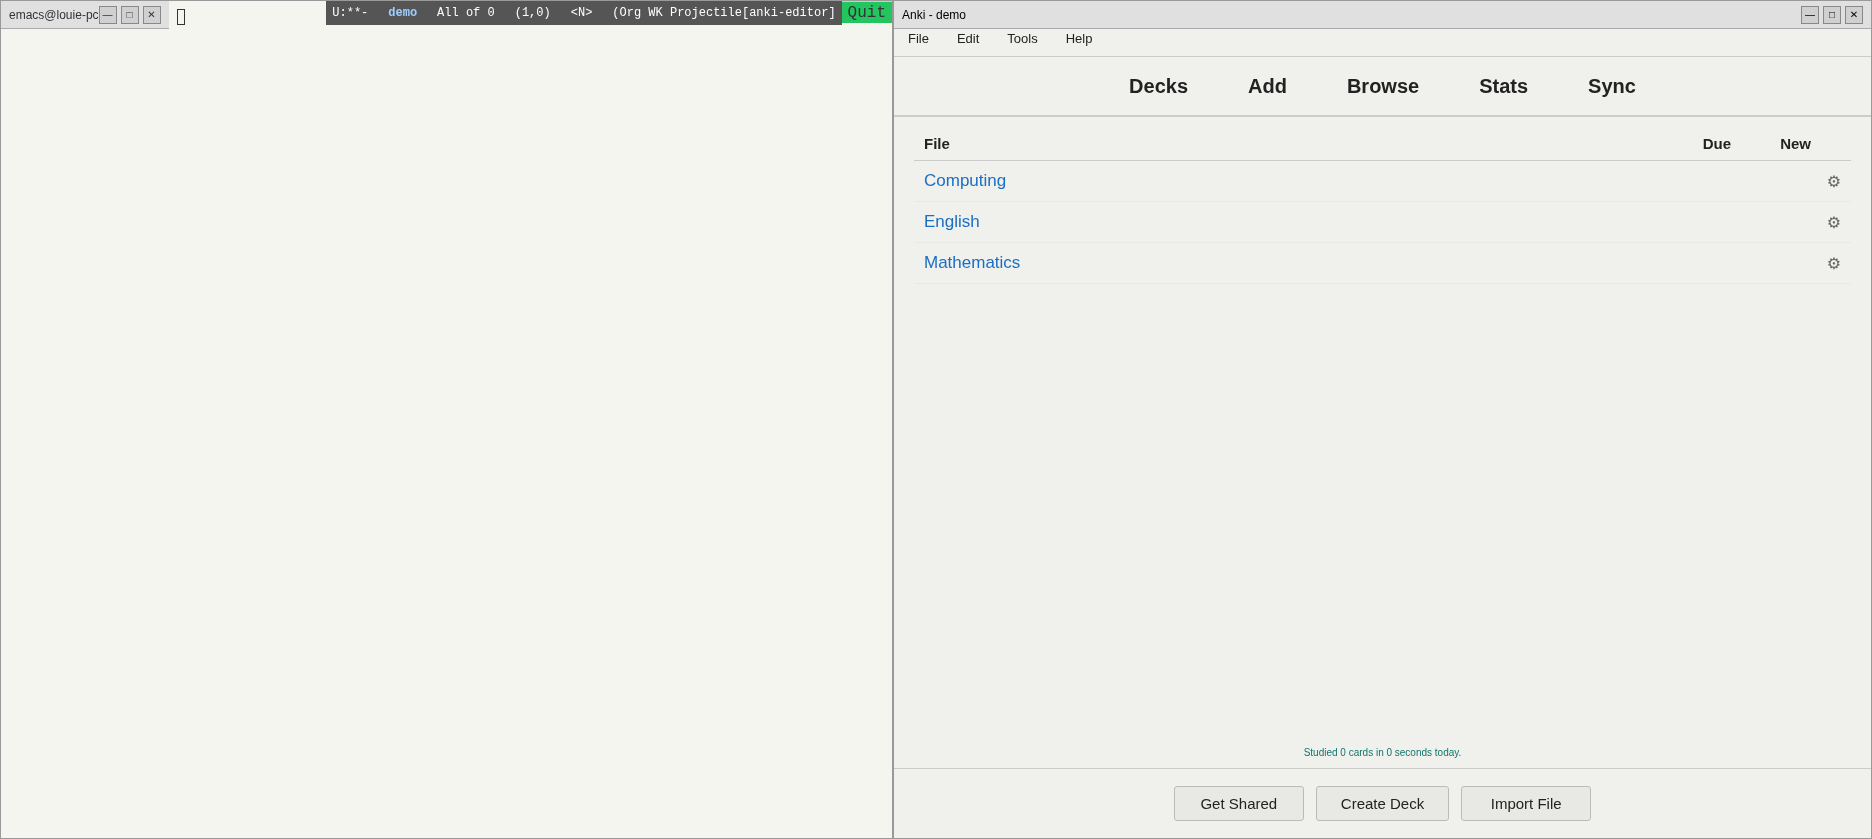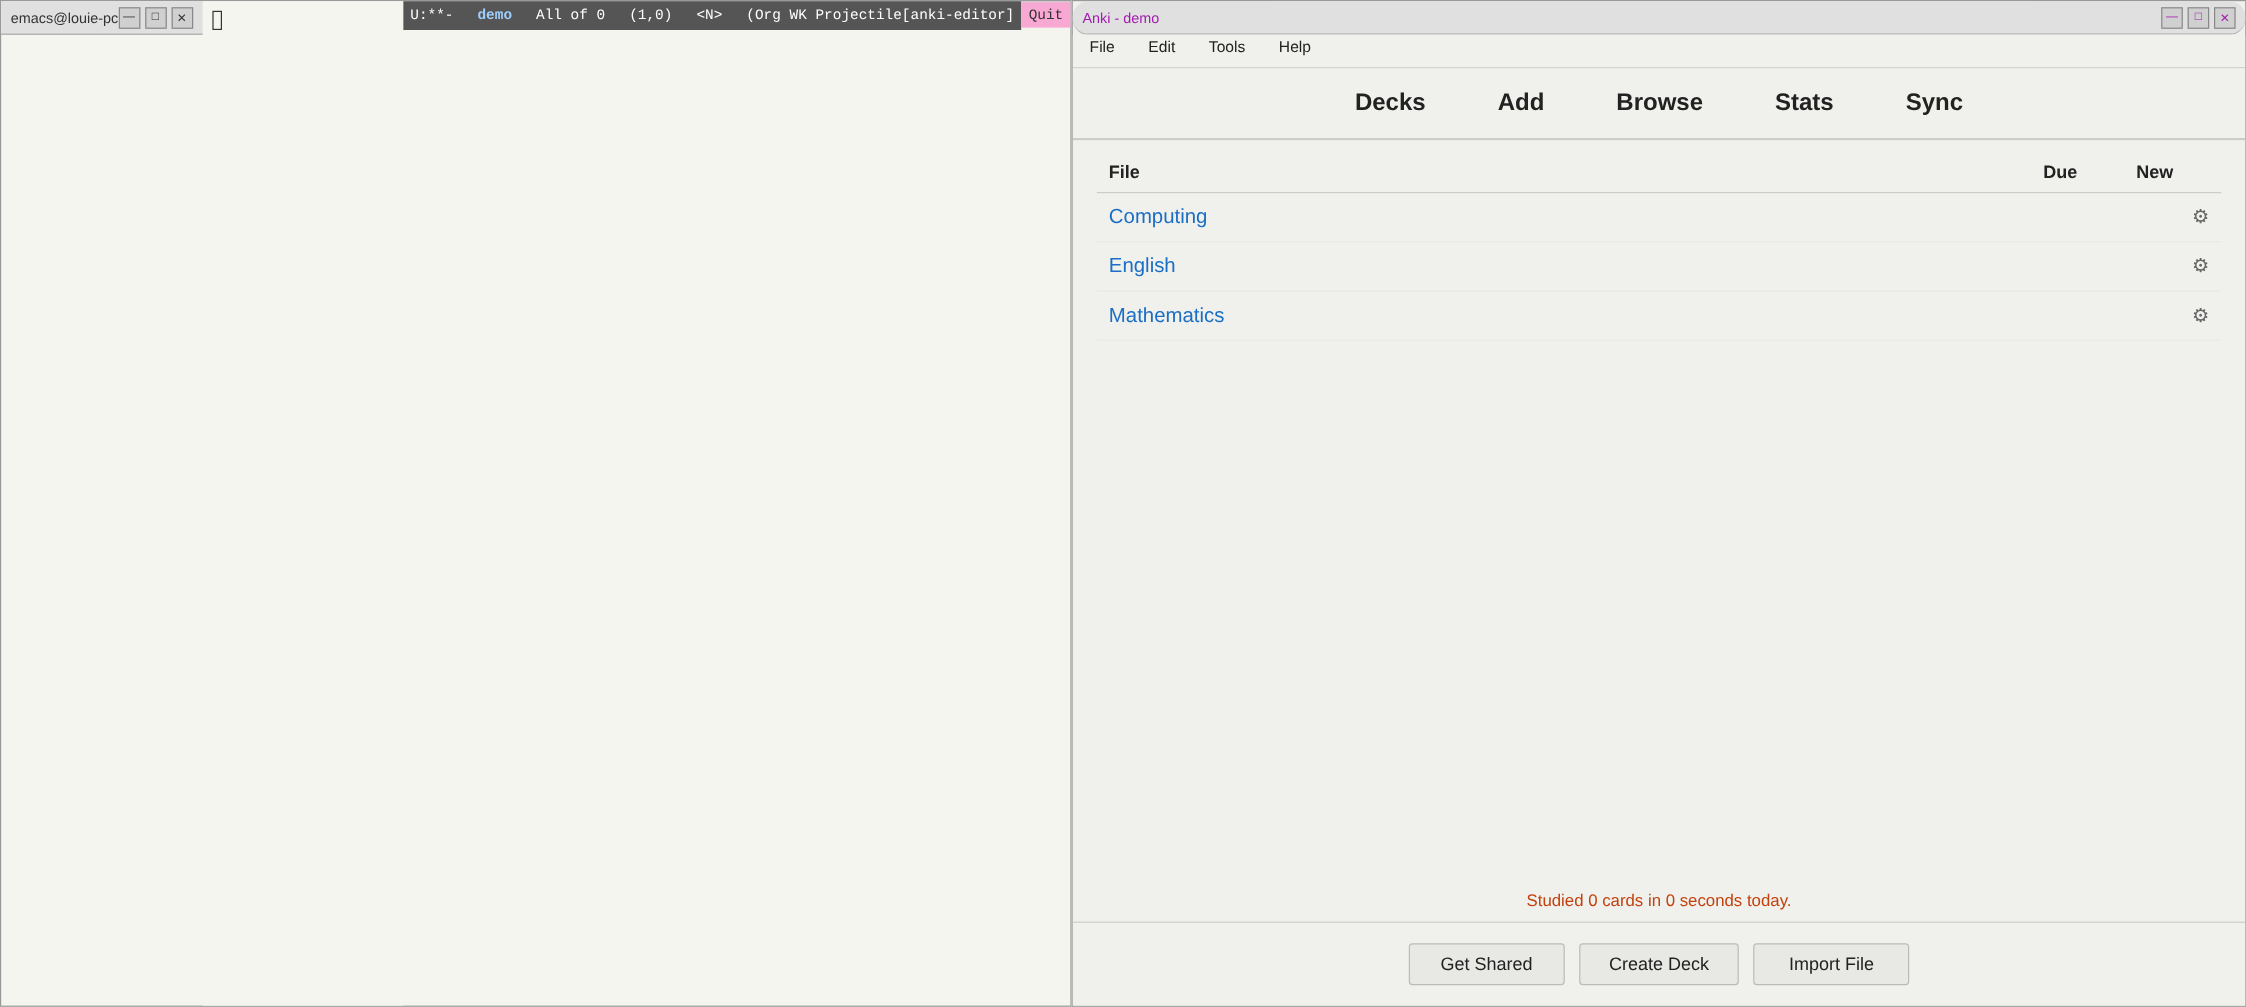--- a/index.html
+++ b/index.html
@@ -82,26 +82,26 @@
       font-family: 'Courier New', monospace;
       gap: 20px;
     }
 
     .emacs-status-demo {
       color: #a0d0ff;
       font-weight: bold;
     }
 
     .emacs-bottombar {
-      background: #f9a8d4;
+      background: #22c55e;
       height: 22px;
       display: flex;
       align-items: center;
       padding: 0 6px;
-      font-size: 12px;
+      font-size: 16px;
       font-family: 'Courier New', monospace;
       color: #333;
       border-top: 1px solid #ccc;
     }
 
     
     .anki-window {
       width: 979px;
       height: 839px;
       background: #f0f0ec;
@@ -115,22 +115,21 @@
 
     .anki-titlebar {
       background: #e0e0e0;
       border-bottom: 1px solid #aaa;
       height: 28px;
       display: flex;
       align-items: center;
       justify-content: space-between;
       padding: 0 8px;
       font-size: 12px;
-      color: #a21caf;
-      border-radius: 13px;
+      color: #000000;
     }
 
     .anki-titlebar-buttons {
       display: flex;
       gap: 4px;
     }
 
     .anki-titlebar-btn {
       width: 18px;
       height: 18px;
@@ -255,22 +254,22 @@
       width: 30px;
       text-align: right;
       font-size: 16px;
       color: #666;
       cursor: pointer;
     }
 
     .anki-studied {
       text-align: center;
       margin-top: 30px;
-      font-size: 14px;
-      color: #c2410c;
+      font-size: 10px;
+      color: #0f766e;
     }
 
     .anki-footer {
       border-top: 1px solid #ccc;
       height: 70px;
       display: flex;
       align-items: center;
       justify-content: center;
       gap: 12px;
       background: #f0f0ec;

